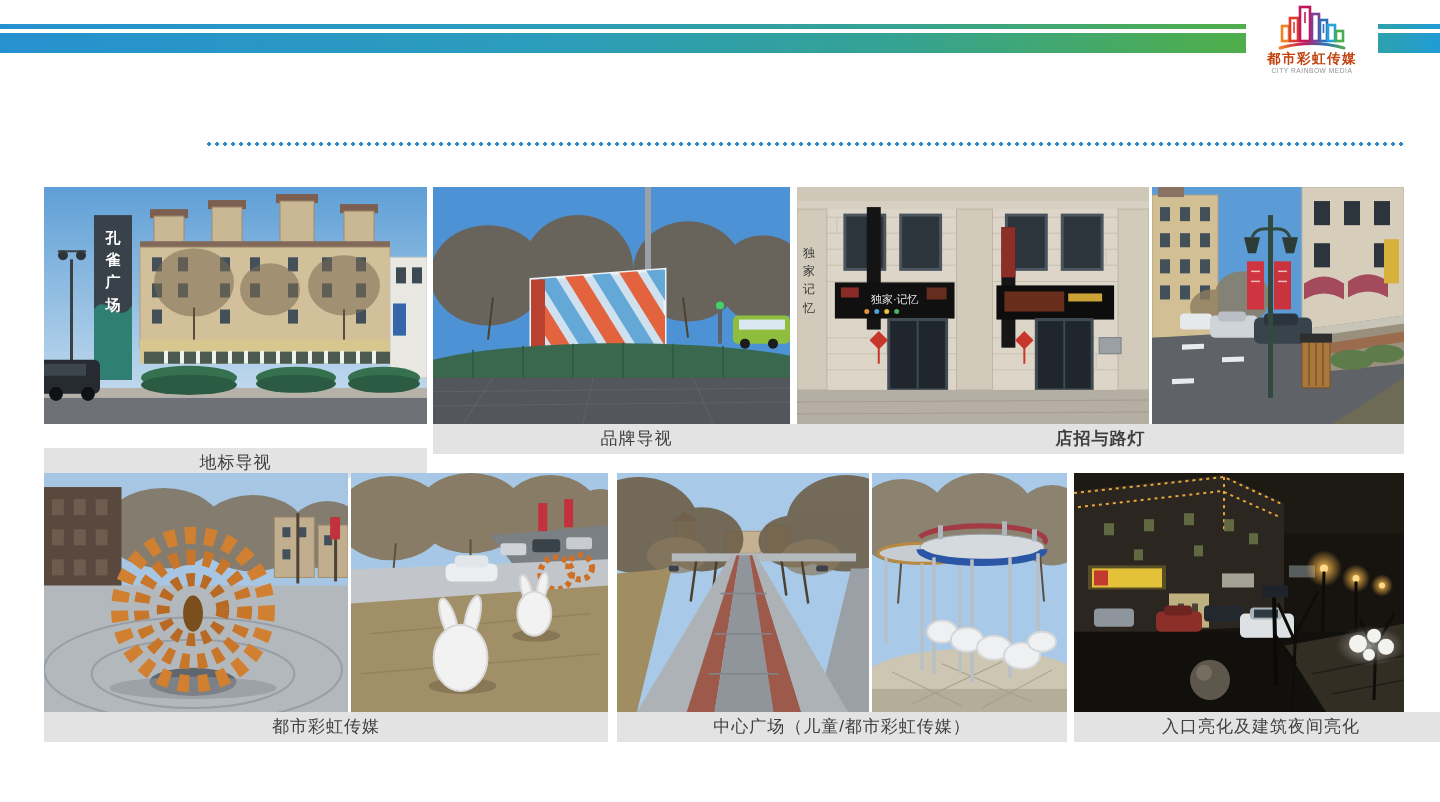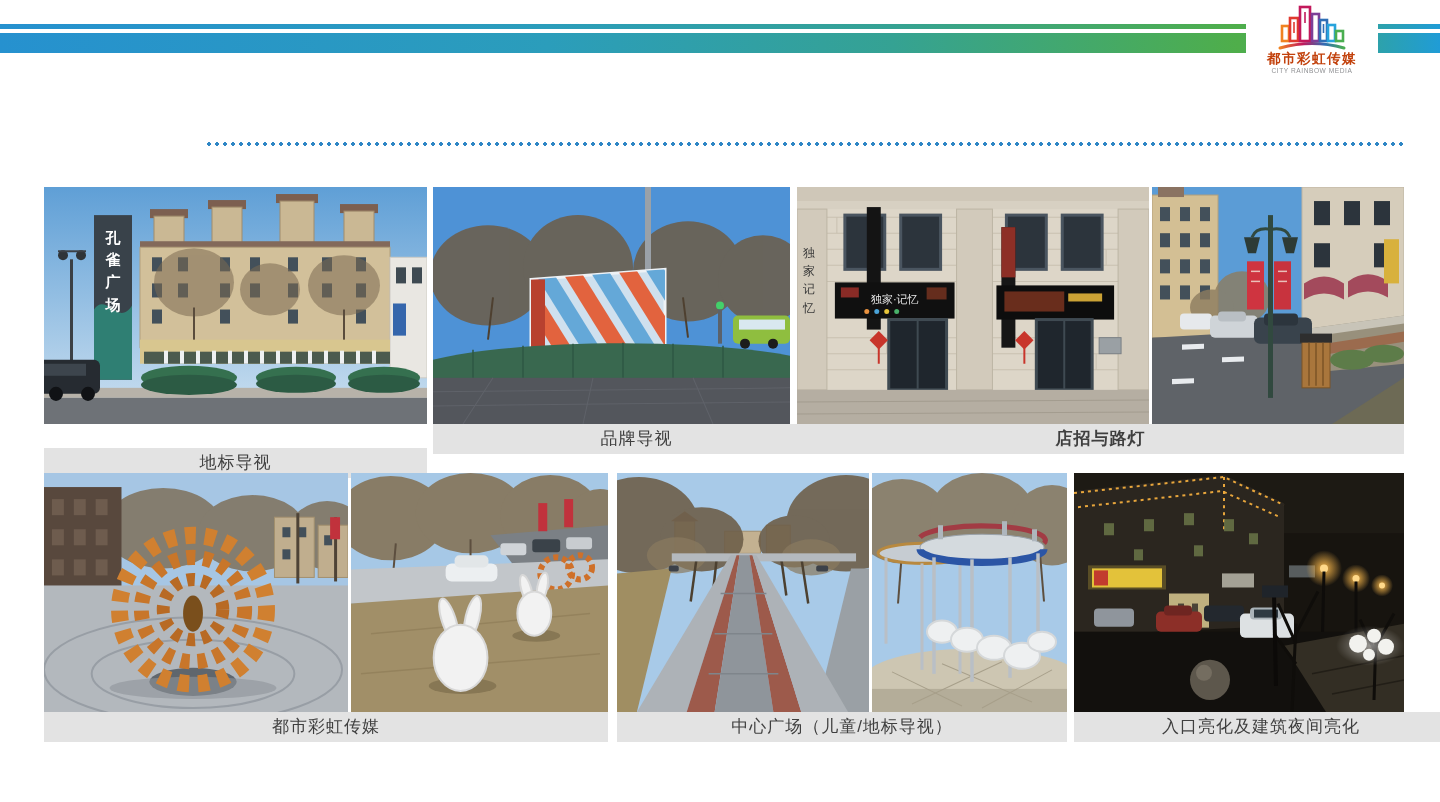--- a/index.html
+++ b/index.html
@@ -568,21 +568,21 @@
       </g>
       <g fill="#eef0f1" stroke="#d5d8da" stroke-width="2">
         <ellipse cx="70" cy="158" rx="15" ry="11"></ellipse>
           <ellipse cx="95" cy="166" rx="16" ry="12"></ellipse>
         <ellipse cx="122" cy="174" rx="17" ry="12"></ellipse>
           <ellipse cx="150" cy="182" rx="18" ry="13"></ellipse>
         <ellipse cx="170" cy="168" rx="14" ry="10"></ellipse>
       </g>
     </svg>
   </div>
-  <div class="caption" style="left:617px;top:712px;width:450px;">中心广场（儿童/地标导视）</div>
+  <div class="caption" style="left:617px;top:712px;width:450px;">中心广场（儿童/都市彩虹传媒）</div>
 
   <div class="photo" style="left:1074px;top:473px;width:330px;height:239px;">
     <svg viewBox="0 0 330 238" preserveAspectRatio="none">
       <defs>
         <radialGradient id="p9g1">
             <stop offset="0" stop-color="#f5b54a"></stop>
             <stop offset="1" stop-color="#f5b54a" stop-opacity="0"></stop>
           </radialGradient>
         <radialGradient id="p9g2">
             <stop offset="0" stop-color="#ffffff"></stop>

